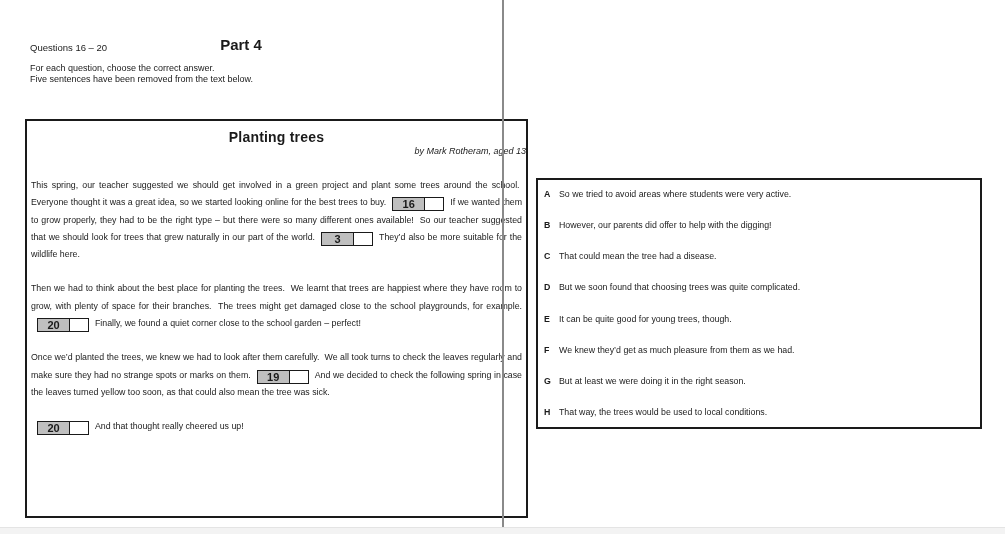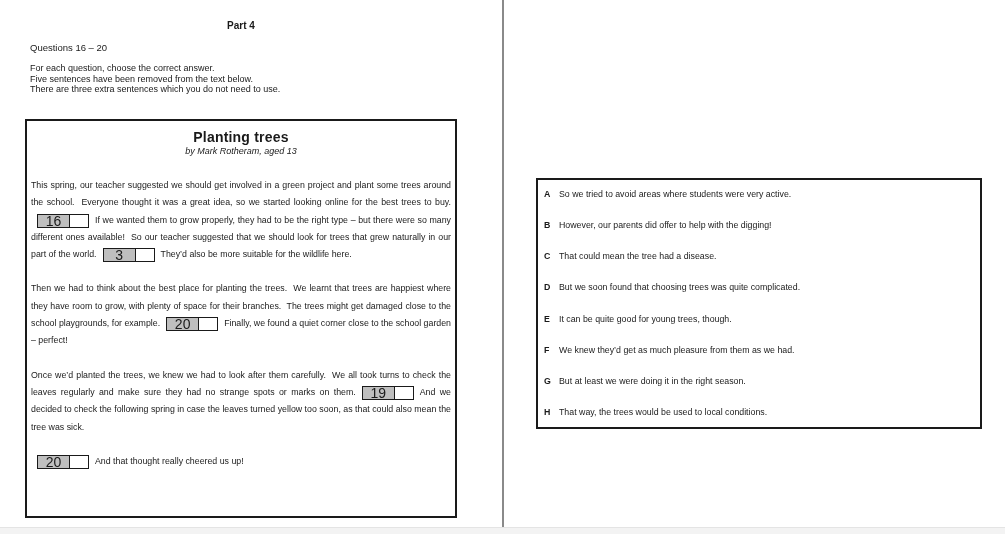--- a/index.html
+++ b/index.html
@@ -5,58 +5,58 @@
   html, body { margin: 0; padding: 0; }
   body {
     width: 1005px; height: 534px;
     background: #ffffff;
     font-family: "Liberation Sans", sans-serif;
     color: #1a1a1a;
     position: relative;
     overflow: hidden;
   }
   .part-label {
-    position: absolute; left: 25px; top: 20px; width: 432px;
-    text-align: center; font-weight: bold; font-size: 10px;
+    position: absolute; left: 25px; top: 36px; width: 432px;
+    text-align: center; font-weight: bold; font-size: 15px;
   }
   .questions-heading {
     position: absolute; left: 30px; top: 42px;
     font-weight: normal; font-size: 9.5px;
   }
   .instructions {
     position: absolute; left: 30px; top: 63px;
     font-size: 9px; line-height: 10.7px;
   }
   .passage-box {
     position: absolute; left: 25px; top: 119px;
-    width: 432px; height: 399px;
+    width: 503px; height: 399px;
     border: 2px solid #1a1a1a; box-sizing: border-box;
     background: #ffffff;
   }
   .passage-title {
     text-align: center; font-weight: bold; font-size: 14px;
     margin-top: 8px; letter-spacing: 0.2px;
   }
   .passage-byline {
-    text-align: center; font-style: italic; font-size: 9px; margin-top: 1px;
+    text-align: right; font-style: italic; font-size: 9px; margin-top: 1px;
   }
   .paragraphs { margin-top: 21px; padding: 0 4px; }
   .para {
     font-size: 8.8px; line-height: 17.3px;
     text-align: justify; margin: 0 0 17px 0;
   }
   .gap {
     display: inline-flex; vertical-align: -3px;
     height: 12px; border: 1px solid #1a1a1a;
     margin: 0 6px; box-sizing: content-box;
   }
   .gap-num {
     width: 31px; background: #bfbfbf;
     border-right: 1px solid #1a1a1a;
-    font-weight: normal; font-size: 14px; line-height: 12px;
+    font-weight: bold; font-size: 11px; line-height: 12px;
     display: inline-flex; align-items: center; justify-content: center;
   }
   .gap-blank { width: 18px; background: #ffffff; }
   .divider {
     position: absolute; left: 502px; top: 0;
     width: 2px; height: 527px; background: #8a8a8a;
   }
   .options-box {
     position: absolute; left: 536px; top: 178px;
     width: 446px; height: 251px;
@@ -76,21 +76,20 @@
 </head>
 <body>
 
 <div class="part-label">Part 4</div>
 
 <div class="questions-heading">Questions 16 – 20</div>
 
 <div class="instructions">
   <div>For each question, choose the correct answer.</div>
   <div>Five sentences have been removed from the text below.</div>
-  <div>There are three extra sentences which you do not need to use.</div>
 </div>
 
 <div class="passage-box">
   <div class="passage-title">Planting trees</div>
   <div class="passage-byline">by Mark Rotheram, aged 13</div>
   <div class="paragraphs" id="paragraphs">
       <div class="para"><span>This spring, our teacher suggested we should get involved in a green project and plant some trees around the school.&nbsp; Everyone thought it was a great idea, so we started looking online for the best trees to buy.</span><span class="gap">
           <span class="gap-num">16</span>
           <span class="gap-blank"></span>
         </span><span>If we wanted them to grow properly, they had to be the right type – but there were so many different ones available!&nbsp; So our teacher suggested that we should look for trees that grew naturally in our part of the world.</span><span class="gap">

